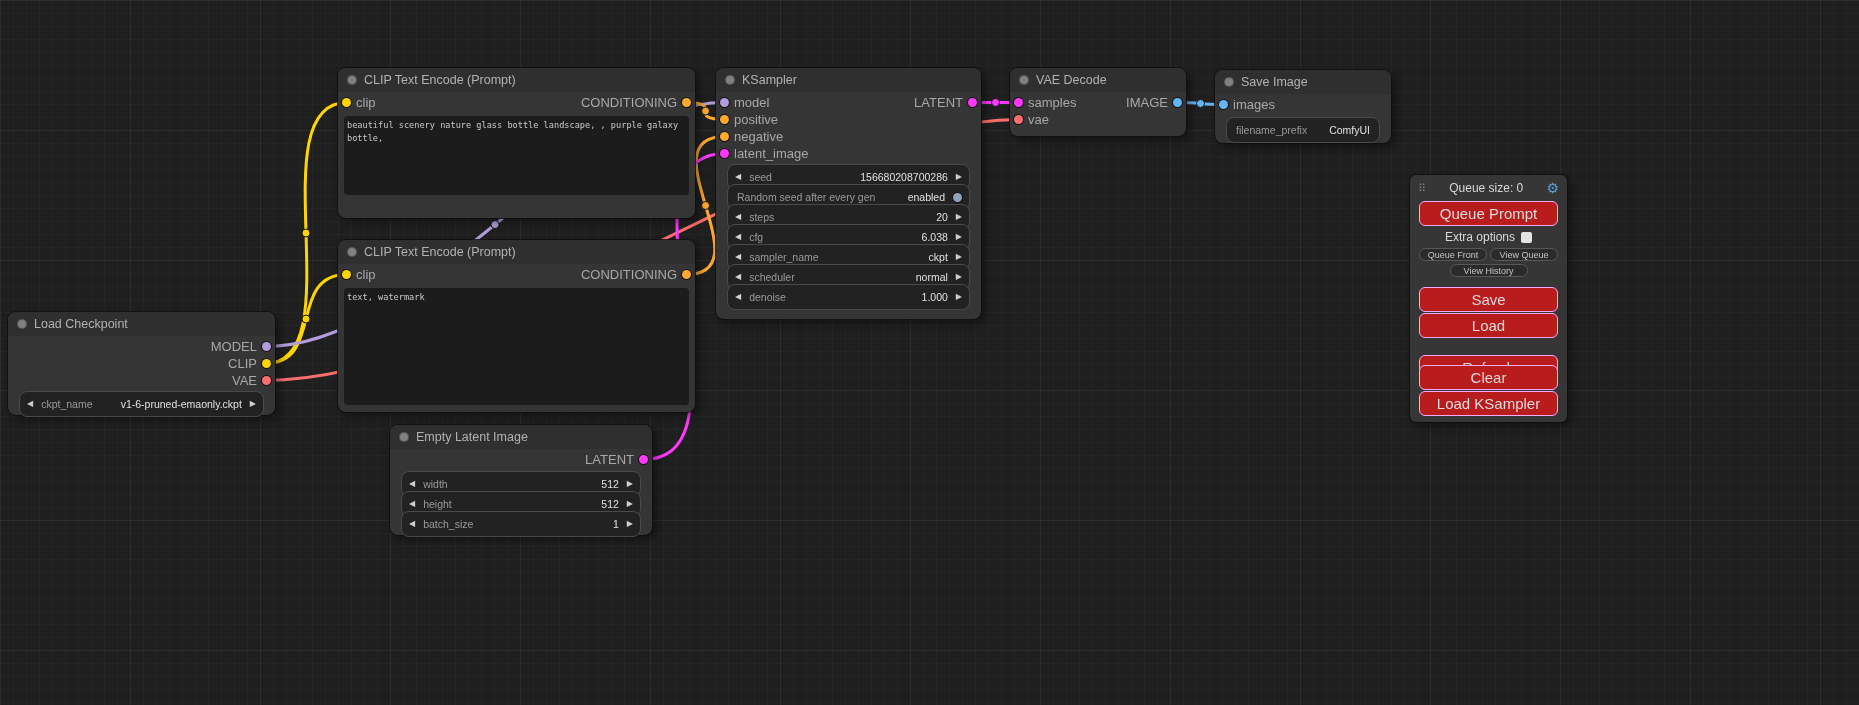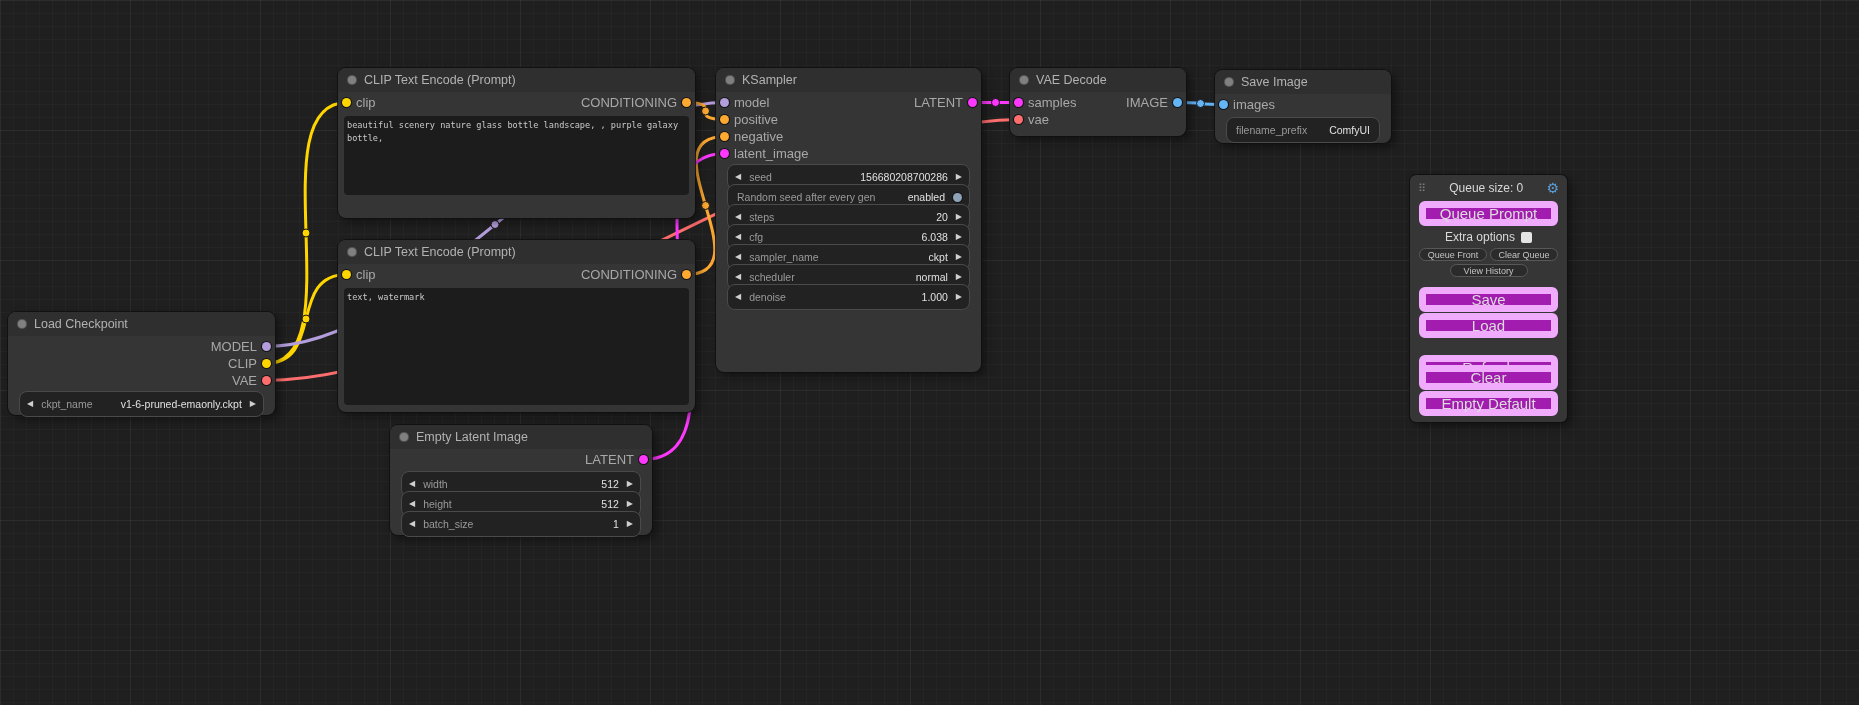--- a/index.html
+++ b/index.html
@@ -54,21 +54,21 @@
             padding:3px; color:#c9c9c9; font-family:"DejaVu Sans Mono", monospace;
             font-size:8.6px; line-height:13px; white-space:pre-wrap; word-break:break-word; }
 
   .menu { position:absolute; left:1410px; top:175px; width:157px; height:247px; background:#363636;
           border-radius:6px; box-shadow:0 0 0 1px rgba(15,15,15,0.8), 4px 4px 10px rgba(0,0,0,0.45); }
   .menu-header { position:absolute; left:0; top:3px; right:0; height:20px; display:flex;
           align-items:center; padding:0 8px; }
   .drag-handle { color:#7d7d7d; font-size:11px; cursor:grab; }
   .queue-size { flex:1; text-align:center; color:#d8d8d8; font-size:12px; }
   .gear { color:#5b9dd5; font-size:14px; cursor:pointer; }
-  .menu-btn { position:absolute; left:9px; width:139px; background:#a21caf; border:7px solid #f0abfc;
+  .menu-btn { position:absolute; left:9px; width:139px; background:#b91c1c; border:1px solid #f0abfc;
           border-radius:6px; color:#dcdcdc; display:flex; align-items:center; justify-content:center;
           font-family:inherit; cursor:pointer; }
   .btn-big { height:25px; font-size:15px; }
   .btn-small { background:#2b2b2b; border:1px solid #585858; border-radius:7px; color:#c4c4c4;
           font-size:9px; height:13px; display:flex; align-items:center; justify-content:center;
           cursor:pointer; }
   .extra-row { position:absolute; left:0; right:0; top:55px; height:14px; display:flex;
           align-items:center; justify-content:center; gap:6px; }
   .extra-label { color:#dadada; font-size:12px; }
   .checkbox { width:11px; height:11px; background:#e4e4e4; border-radius:2px; cursor:pointer; }
@@ -180,21 +180,21 @@
       <span class="w-arrow">▶</span>
     </div>
     <div class="widget" style="top:86px">
       <span class="w-arrow">◀</span>
       <span class="w-label">batch_size</span>
       <span class="w-value">1</span>
       <span class="w-arrow">▶</span>
     </div>
   </div>
 
-  <div class="node" style="left:716px; top:68px; width:265px; height:304px;">
+  <div class="node" style="left:716px; top:68px; width:265px; height:251px;">
     <div class="node-title">
       <span class="title-dot"></span>
       <span class="title-text">KSampler</span>
     </div>
     <div class="row" style="top:26px">
       <span class="pdot pin bg-model"></span>
       <span class="slot-label lab-in">model</span>
       <span class="slot-label lab-out">LATENT</span>
       <span class="pdot pout bg-latent"></span>
     </div>
@@ -292,25 +292,25 @@
       <span class="queue-size">Queue size: 0</span>
       <span class="gear">⚙</span>
     </div>
     <button class="menu-btn btn-big" style="top:26px; height:25px;">Queue Prompt</button>
     <div class="extra-row">
       <span class="extra-label">Extra options</span>
       <span class="checkbox"></span>
     </div>
     <div class="small-row">
       <button class="btn-small">Queue Front</button>
-      <button class="btn-small">Clear Queue</button>
+      <button class="btn-small">View Queue</button>
     </div>
     <div class="history-row">
       <button class="btn-small">View History</button>
     </div>
     <button class="menu-btn btn-big" style="top:112px">Save</button>
     <button class="menu-btn btn-big" style="top:138px">Load</button>
     <button class="menu-btn btn-big" style="top:180px">Refresh</button>
     <button class="menu-btn btn-big" style="top:190px">Clear</button>
-    <button class="menu-btn btn-big" style="top:216px">Empty Default</button>
+    <button class="menu-btn btn-big" style="top:216px">Load KSampler</button>
   </div>
 
 </div>
 
 </body></html>

